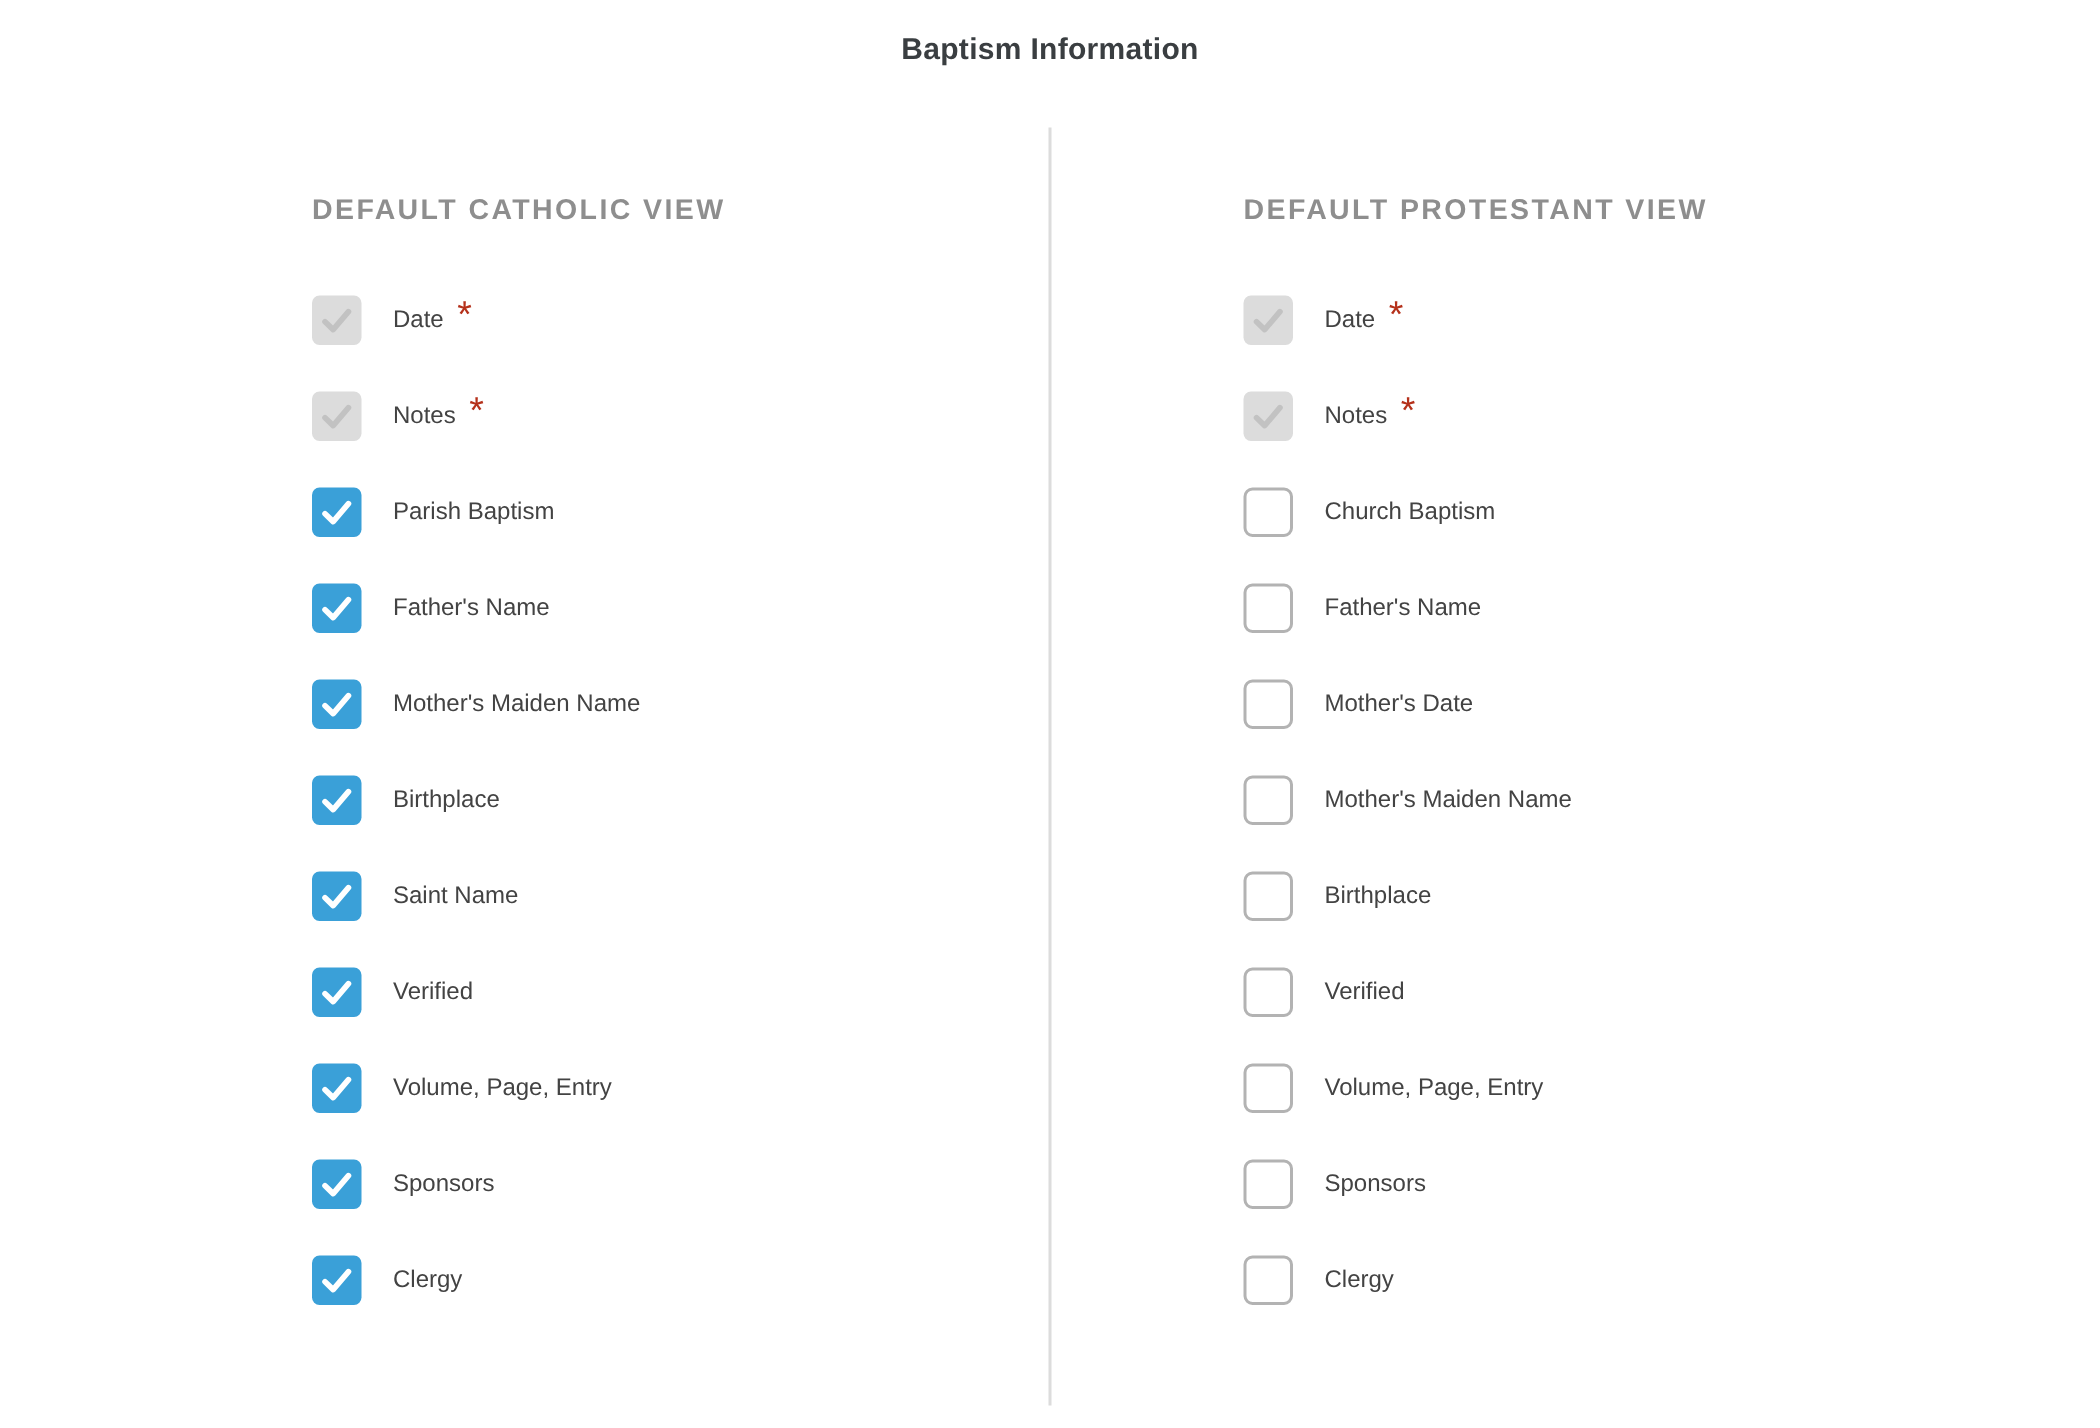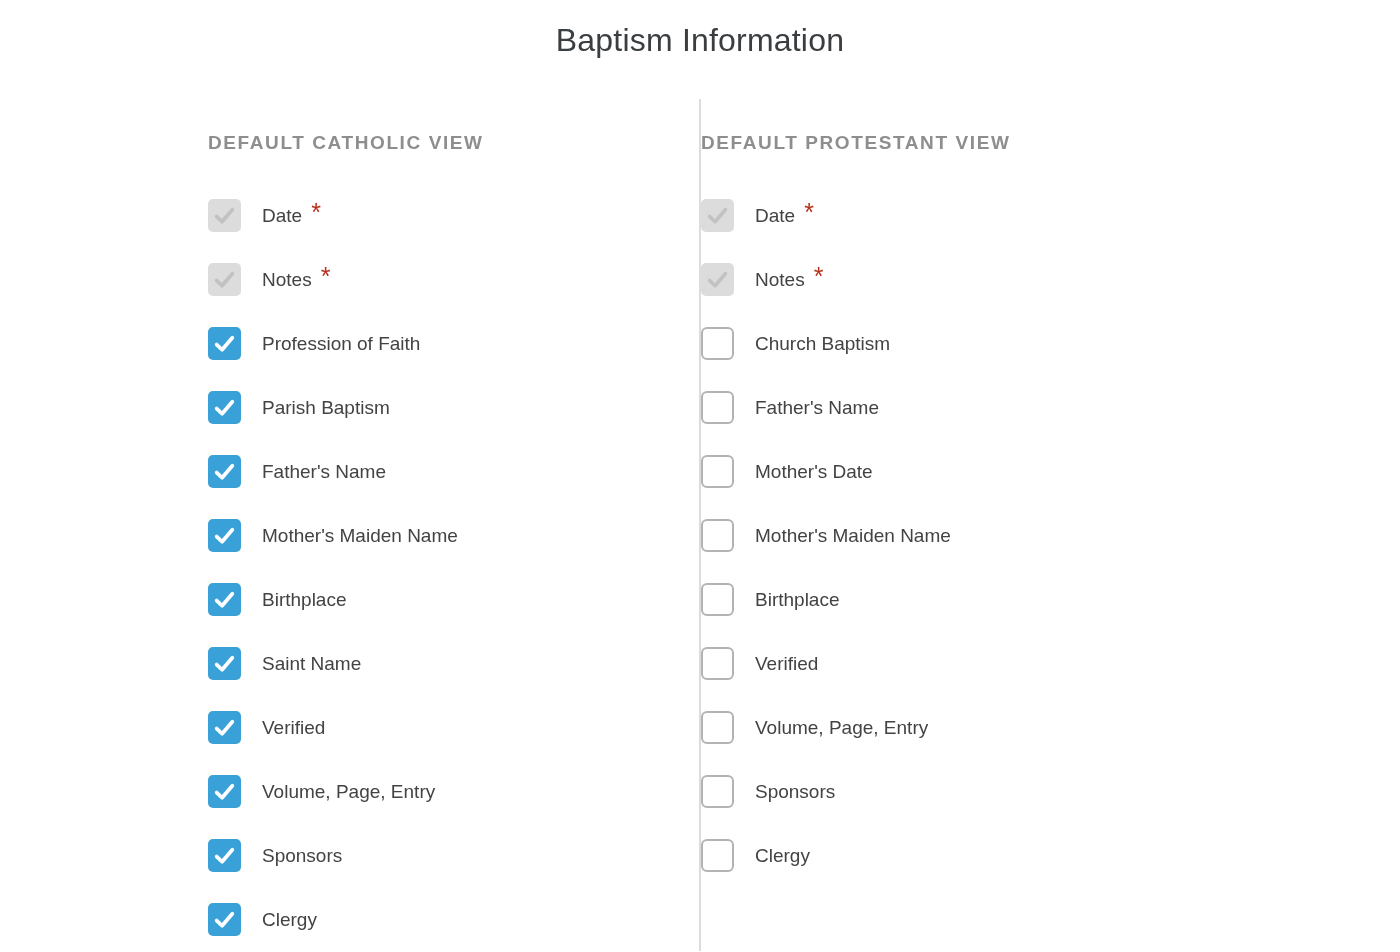--- a/index.html
+++ b/index.html
@@ -18,45 +18,45 @@
     width: 1400px; height: 952px;
     background: #ffffff;
     font-family: "Liberation Sans", "DejaVu Sans", sans-serif;
     overflow: hidden;
   }
   .page { width: 1400px; height: 952px; position: relative; }
 
   .page-title {
     margin-top: 22px;
     text-align: center;
-    font-size: 32px;
-    font-weight: 400;
+    font-size: 20px;
+    font-weight: 700;
     color: var(--title-color);
     letter-spacing: 0.2px;
   }
 
   .columns {
     margin-top: 40px;          
     display: flex;
     align-items: stretch;
     height: 852px;
   }
   .column { height: 100%; }
   .column.left  { width: 699px; padding-left: 208px; }
-  .column.right { flex: 1;      }
+  .column.right { flex: 1;      padding-left: 128px; }
 
   .v-divider {
     width: 2px;
     background: var(--divider-gray);
     height: 852px;
     flex: 0 0 2px;
   }
 
   .col-header {
-    margin-top: 32px;
+    margin-top: 44px;
     font-size: 19px;
     font-weight: 700;
     letter-spacing: 1.6px;
     color: var(--header-gray);
     line-height: 24px;
     white-space: nowrap;
   }
 
   .rows { margin-top: 44px; }
 
@@ -79,21 +79,21 @@
   }
   .checkbox.checked   { background: var(--accent-blue); }
   .checkbox.unchecked { background: #ffffff; border: 2px solid var(--unchecked-border); border-radius: 6px; }
   .checkbox.checked.disabled { background: var(--disabled-bg); }
 
   .checkbox svg { width: 25px; height: 25px; display: block; }
   .checkbox.checked  svg polyline { stroke: #ffffff; }
   .checkbox.checked.disabled svg polyline { stroke: var(--disabled-check); }
 
   .label {
-    font-size: 19px;
+    font-size: 16px;
     color: var(--label-color);
     line-height: 33px;
     white-space: nowrap;
   }
 
   .required {
     font-size: 25px;
     color: var(--required-red);
     margin-left: 9px;
     line-height: 33px;
@@ -130,29 +130,20 @@
     </span>
     <span class="label">Notes</span>
     <span class="required">*</span>
   </div>
           <div class="row">
     <span class="checkbox checked">
       <svg viewBox="0 0 24 24" aria-hidden="true">
         <polyline points="4.5,13 9.7,18 19.5,6.5" fill="none" stroke-width="3.6" stroke-linecap="round" stroke-linejoin="round"></polyline>
       </svg>
     </span>
-    <span class="label">Profession of Faith</span>
-
-  </div>
-          <div class="row">
-    <span class="checkbox checked">
-      <svg viewBox="0 0 24 24" aria-hidden="true">
-        <polyline points="4.5,13 9.7,18 19.5,6.5" fill="none" stroke-width="3.6" stroke-linecap="round" stroke-linejoin="round"></polyline>
-      </svg>
-    </span>
     <span class="label">Parish Baptism</span>
 
   </div>
           <div class="row">
     <span class="checkbox checked">
       <svg viewBox="0 0 24 24" aria-hidden="true">
         <polyline points="4.5,13 9.7,18 19.5,6.5" fill="none" stroke-width="3.6" stroke-linecap="round" stroke-linejoin="round"></polyline>
       </svg>
     </span>
     <span class="label">Father's Name</span>

